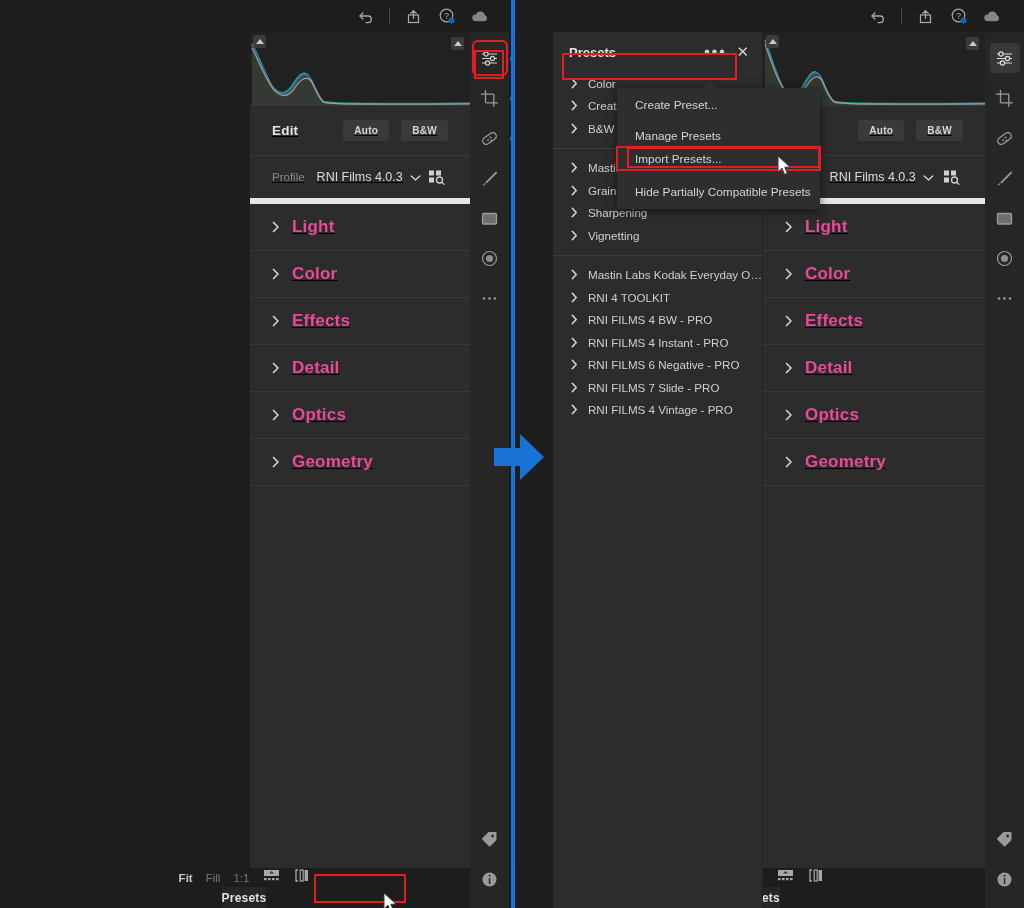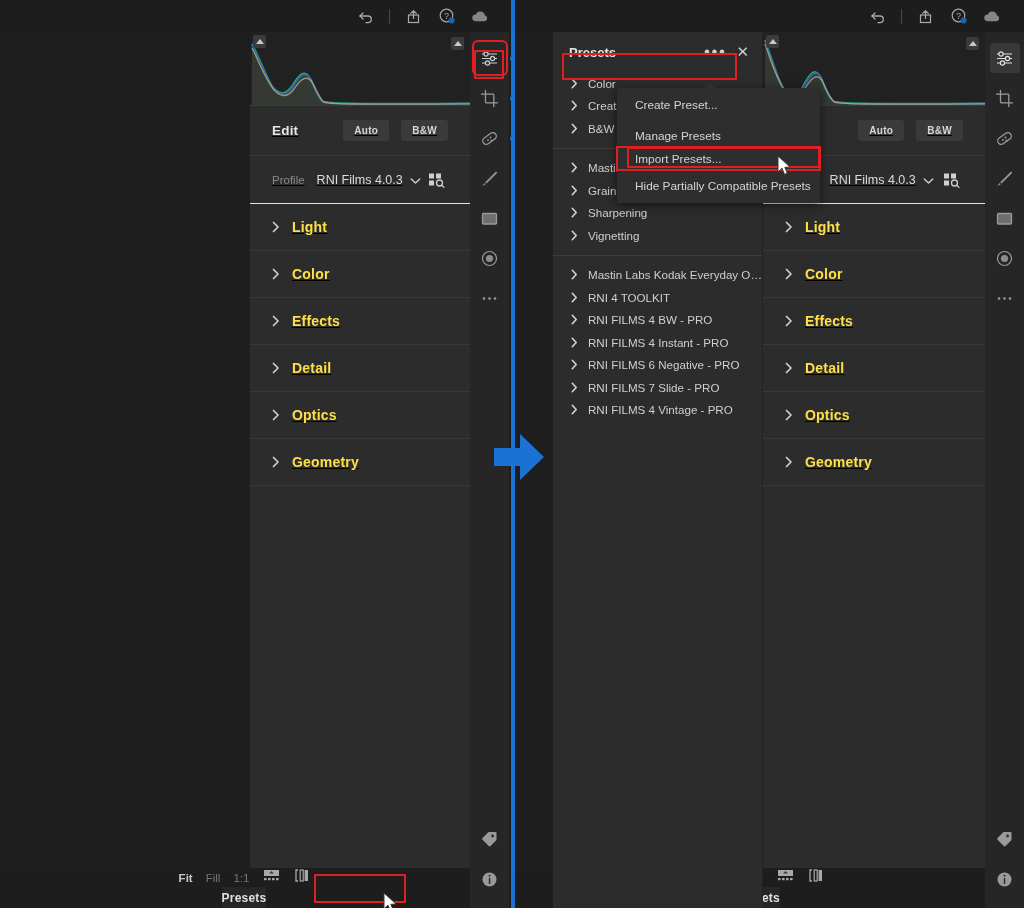--- a/index.html
+++ b/index.html
@@ -73,33 +73,33 @@
   .edit-head { height: 50px; display:flex; align-items:center; padding: 0 22px; border-bottom: 1px solid #383838;}
   .edit-title { color: #e4e4e4; font-size: 13.5px; font-weight: bold; letter-spacing: .2px;}
   .edit-head .spacer { flex: 1; }
   .pillbtn {
     background: #3a3a3a; color: #d6d6d6; font-size: 10px; font-weight: bold;
     border-radius: 3px; padding: 5px 11px; letter-spacing: .3px;
     border: none;
   }
   .pillbtn + .pillbtn { margin-left: 12px; }
 
-  .profile-row { height: 48px; display:flex; align-items:center; padding: 0 22px; border-bottom: 1px solid #e5e5e5; }
+  .profile-row { height: 48px; display:flex; align-items:center; padding: 0 22px; border-bottom: 6px solid #e5e5e5; }
   .profile-label { color: #8a8a8a; font-size: 11.5px; margin-right: 12px; }
   .profile-name { color: #dcdcdc; font-size: 12.5px; }
   .chev-down { margin-left: 7px; display:inline-block; }
   .profile-row .spacer { flex: 1; }
   .grid-btn { width: 22px; height: 20px; display:flex; align-items:center; justify-content:center; }
 
   .sec-row {
     height: 47px; display: flex; align-items: center; padding: 0 22px;
     border-bottom: 1px solid #383838;
   }
   .sec-caret { margin-right: 12px; display: flex; }
-  .sec-label { color: #fde047; font-size: 14px; font-weight: bold; letter-spacing: .2px; }
+  .sec-label { color: #ec4899; font-size: 17px; font-weight: bold; letter-spacing: .2px; }
 
   
   .bottombar {
     position: absolute; bottom: 0; height: 40px;
     background: #1d1d1d; display: flex; align-items: center; flex-direction: column;
   }
   .zoomgroup { display: flex; align-items: center; gap: 13px; padding-left: 22px; }
   .zoomgroup .zl { font-size: 11.5px; font-weight: bold; color: #c9c9c9; }
   .zoomgroup .zl.dim { color: #767676; font-weight: normal; }
   .bottombar .presets-cell {
@@ -126,21 +126,21 @@
   }
 
   
   .menu {
     position: absolute; left: 617px; top: 88px; width: 203px;
     background: #2e2e2e; box-shadow: 0 2px 9px rgba(0,0,0,.55);
     padding: 5px 0 6px 0; z-index: 40;
   }
   .menu-item { height: 23px; display:flex; align-items:center; padding-left: 18px; color:#d4d4d4; font-size:11.8px; }
   .menu-item.gap-top { margin-top: 8px; }
-  .menu-item.gap-more { margin-top: 4px; }
+  .menu-item.gap-more { margin-top: 10px; }
   .menu-item.hl { outline: 2px solid #e02020; outline-offset: -1px; }
   .menu-arrow {
     position:absolute; top: -6px; left: 86px; width: 0; height: 0;
     border-left: 7px solid transparent; border-right: 7px solid transparent;
     border-bottom: 7px solid #2e2e2e;
   }
 
   
   .redbox { position:absolute; border: 2px solid #e02020; border-radius: 1px; z-index: 50; pointer-events:none; }
   .blueline { position:absolute; top:0; width: 4px; height: 908px; background: #1a73d4; z-index: 45; }

